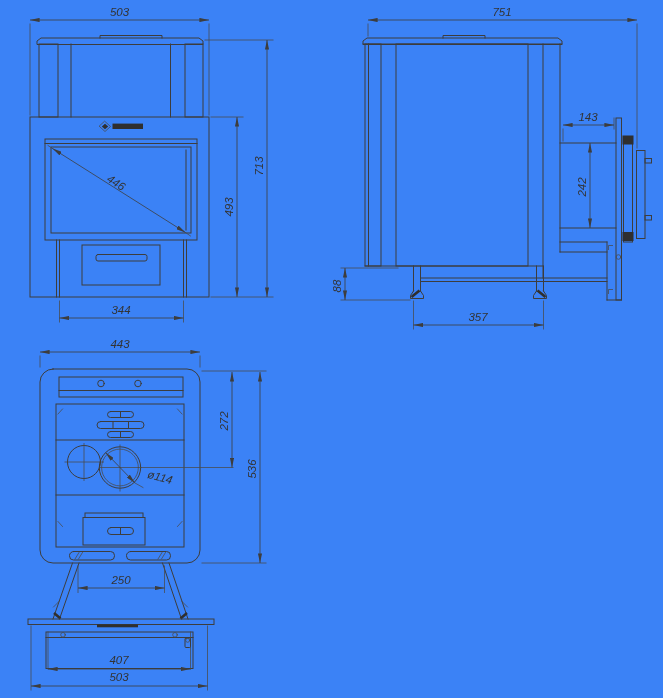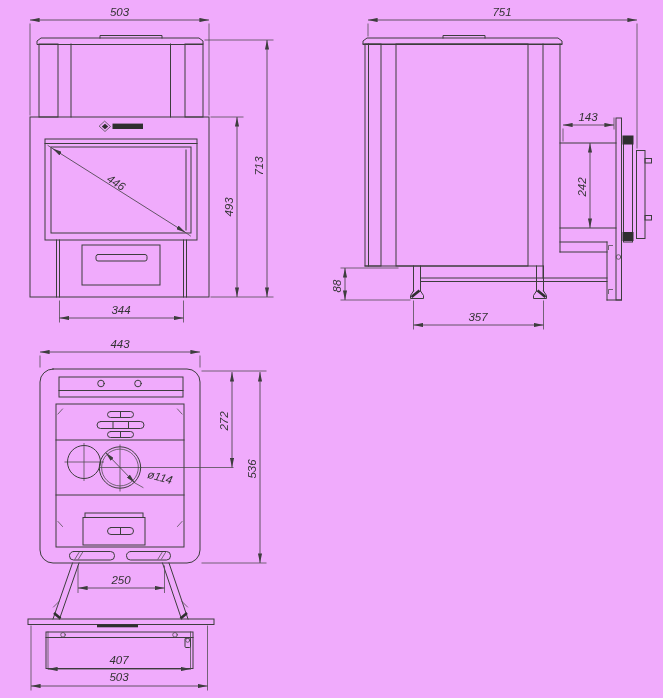--- a/index.html
+++ b/index.html
@@ -1,16 +1,16 @@
 <!DOCTYPE html>
 <html><head>
 <meta charset="utf-8">
 <style>
   html,body{margin:0;padding:0;background:#ffffff;}
-  .stage{position:relative;width:663px;height:698px;background:#f0abfc;overflow:hidden;}
+  .stage{position:relative;width:663px;height:698px;background:#3b82f6;overflow:hidden;}
   svg{display:block;}
   .ln{fill:none;stroke:#3d3d3d;stroke-width:1;stroke-linecap:square;}
   .lt{fill:none;stroke:#4a4a4a;stroke-width:0.75;stroke-linecap:square;}
   .dim{fill:none;stroke:#3d3d3d;stroke-width:0.8;}
   .dk{fill:#2f2f2f;stroke:none;}
   .thick{stroke:#2f2f2f;stroke-width:2.6;fill:none;}
   text.dimtxt{font-family:"Liberation Sans", sans-serif;font-style:italic;font-size:11.5px;fill:#333333;text-anchor:middle;}
 </style>
 </head>
 <body>

